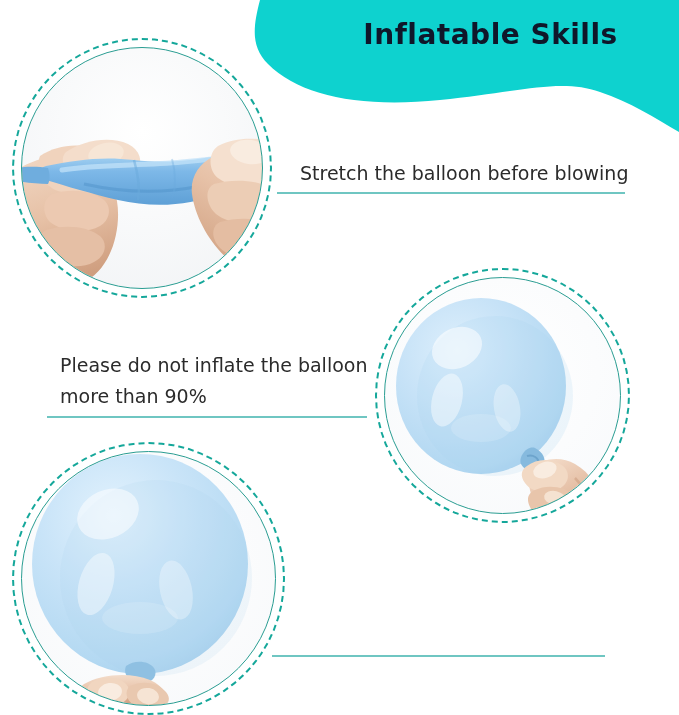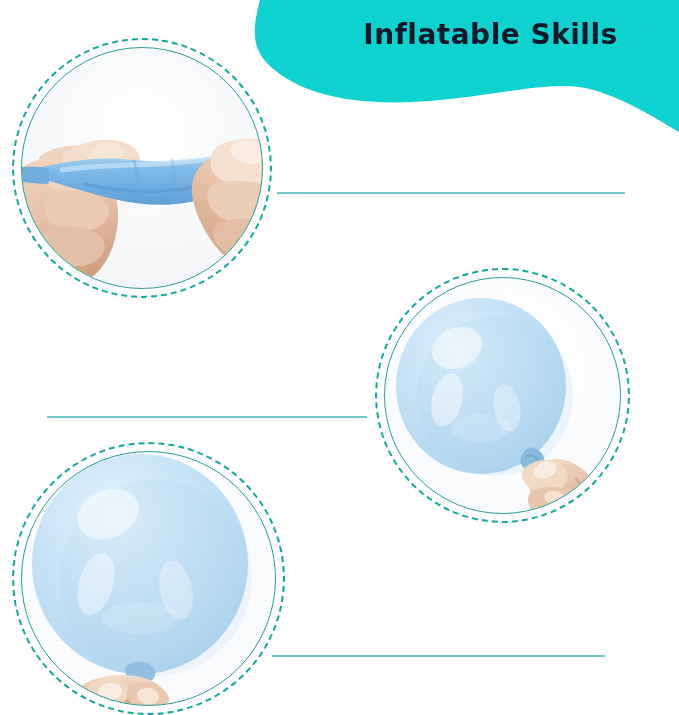--- a/index.html
+++ b/index.html
@@ -153,20 +153,21 @@
       <ellipse cx="228" cy="104" rx="20" ry="12" fill="#f9ece0" transform="rotate(8 228 104)"></ellipse>
 
       <path d="M192,136 C212,130 238,132 252,142 C262,150 260,164 248,170 C232,179 206,176 194,166 C184,157 182,141 192,136 Z" fill="#eccdb5"></path>
       <path d="M198,174 C218,168 244,170 256,180 C264,188 260,200 248,206 C232,214 208,210 198,200 C190,192 188,179 198,174 Z" fill="#e4bda2"></path>
       <path d="M206,210 C224,204 246,206 256,216 C262,223 258,234 246,239 C232,245 212,242 204,233 C198,226 198,214 206,210 Z" fill="#dcb296"></path>
     </svg>
   </div>
   <div class="dash-ring" style="left:12px; top:38px; width:260px; height:260px;"></div>
   <div class="solid-ring" style="left:21px; top:47px; width:242px; height:242px;"></div>
 
+  <div class="caption" style="left:300px; top:158px; width:340px;">Stretch the balloon before blowing</div>
   <div class="rule" style="left:277px; top:192px; width:348px;"></div>
 
   <div class="photo-circle" style="left:385px; top:278px; width:235px; height:235px;">
     <svg class="scene" viewBox="0 0 235 235" preserveAspectRatio="xMidYMid slice">
       <defs>
         <radialGradient id="balloon2" cx="0.36" cy="0.3" r="0.85">
           <stop offset="0%" stop-color="#ddeffc"></stop>
           <stop offset="42%" stop-color="#c6e2f7"></stop>
           <stop offset="80%" stop-color="#b1d7f1"></stop>
           <stop offset="100%" stop-color="#9ec9e9"></stop>
@@ -206,20 +207,22 @@
       <path d="M150,212 C162,206 180,208 190,218 C197,226 193,237 181,241
                C166,246 150,240 145,229 C141,221 143,215 150,212 Z" fill="#e8c5ab"></path>
       <ellipse cx="170" cy="220" rx="11" ry="7" fill="#f5e2d1" transform="rotate(12 170 220)"></ellipse>
 
       <path d="M190,200 C200,210 206,222 206,234" stroke="#c08f6f" stroke-width="2.5" fill="none" opacity="0.4"></path>
     </svg>
   </div>
   <div class="dash-ring" style="left:375px; top:268px; width:255px; height:255px;"></div>
   <div class="solid-ring" style="left:384px; top:277px; width:237px; height:237px;"></div>
 
+  <div class="caption" style="left:60px; top:350px; width:310px;">Please do not inflate the balloon
+more than 90%</div>
   <div class="rule" style="left:47px; top:416px; width:320px;"></div>
 
   <div class="photo-circle" style="left:22px; top:452px; width:253px; height:253px;">
     <svg class="scene" viewBox="0 0 253 253" preserveAspectRatio="xMidYMid slice">
       <defs>
         <radialGradient id="balloon3" cx="0.38" cy="0.28" r="0.85">
           <stop offset="0%" stop-color="#e2f2fd"></stop>
           <stop offset="40%" stop-color="#c9e4f8"></stop>
           <stop offset="78%" stop-color="#b4d9f2"></stop>
           <stop offset="100%" stop-color="#a0cbea"></stop>

